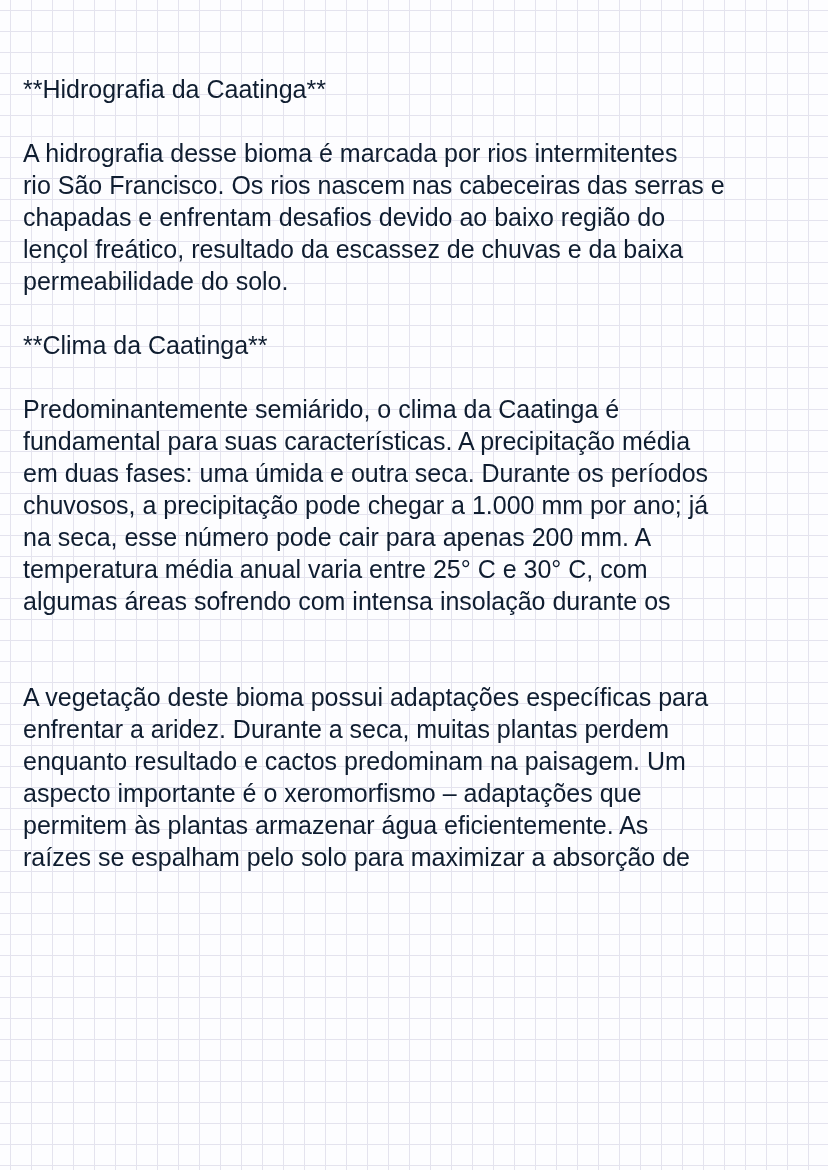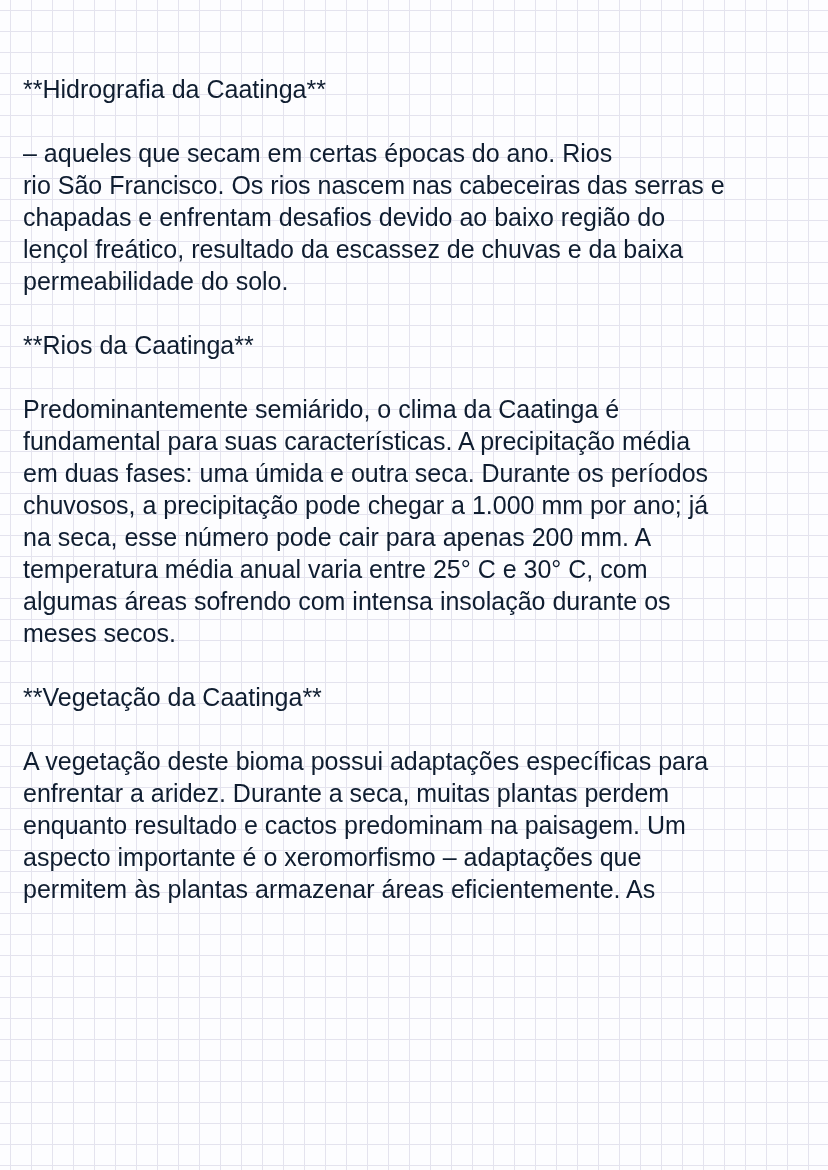--- a/index.html
+++ b/index.html
@@ -42,50 +42,49 @@
 </style>
 </head>
 <body>
 
 <div class="page">
 
   <div class="section">
     <span class="heading">**Hidrografia da Caatinga**</span>
     <span class="blank"></span>
     <div>
-      <span class="line">– aqueles que secam em certas épocas do ano. Rios</span>
+      <span class="line">A hidrografia desse bioma é marcada por rios intermitentes</span>
       <span class="line">rio São Francisco. Os rios nascem nas cabeceiras das serras e</span>
       <span class="line">chapadas e enfrentam desafios devido ao baixo região do</span>
       <span class="line">lençol freático, resultado da escassez de chuvas e da baixa</span>
       <span class="line">permeabilidade do solo.</span>
     </div>
     <span class="blank"></span>
   </div>
 
   <div class="section">
-    <span class="heading">**Rios da Caatinga**</span>
+    <span class="heading">**Clima da Caatinga**</span>
     <span class="blank"></span>
     <div>
       <span class="line">Predominantemente semiárido, o clima da Caatinga é</span>
       <span class="line">fundamental para suas características. A precipitação média</span>
       <span class="line">em duas fases: uma úmida e outra seca. Durante os períodos</span>
       <span class="line">chuvosos, a precipitação pode chegar a 1.000 mm por ano; já</span>
       <span class="line">na seca, esse número pode cair para apenas 200 mm. A</span>
       <span class="line">temperatura média anual varia entre 25° C e 30° C, com</span>
       <span class="line">algumas áreas sofrendo com intensa insolação durante os</span>
-      <span class="line">meses secos.</span>
     </div>
     <span class="blank"></span>
   </div>
 
   <div class="section">
-    <span class="heading">**Vegetação da Caatinga**</span>
     <span class="blank"></span>
     <div>
       <span class="line">A vegetação deste bioma possui adaptações específicas para</span>
       <span class="line">enfrentar a aridez. Durante a seca, muitas plantas perdem</span>
       <span class="line">enquanto resultado e cactos predominam na paisagem. Um</span>
       <span class="line">aspecto importante é o xeromorfismo – adaptações que</span>
-      <span class="line">permitem às plantas armazenar áreas eficientemente. As</span>
+      <span class="line">permitem às plantas armazenar água eficientemente. As</span>
+      <span class="line">raízes se espalham pelo solo para maximizar a absorção de</span>
     </div>
   </div>
 
 </div>
 
 </body></html>

